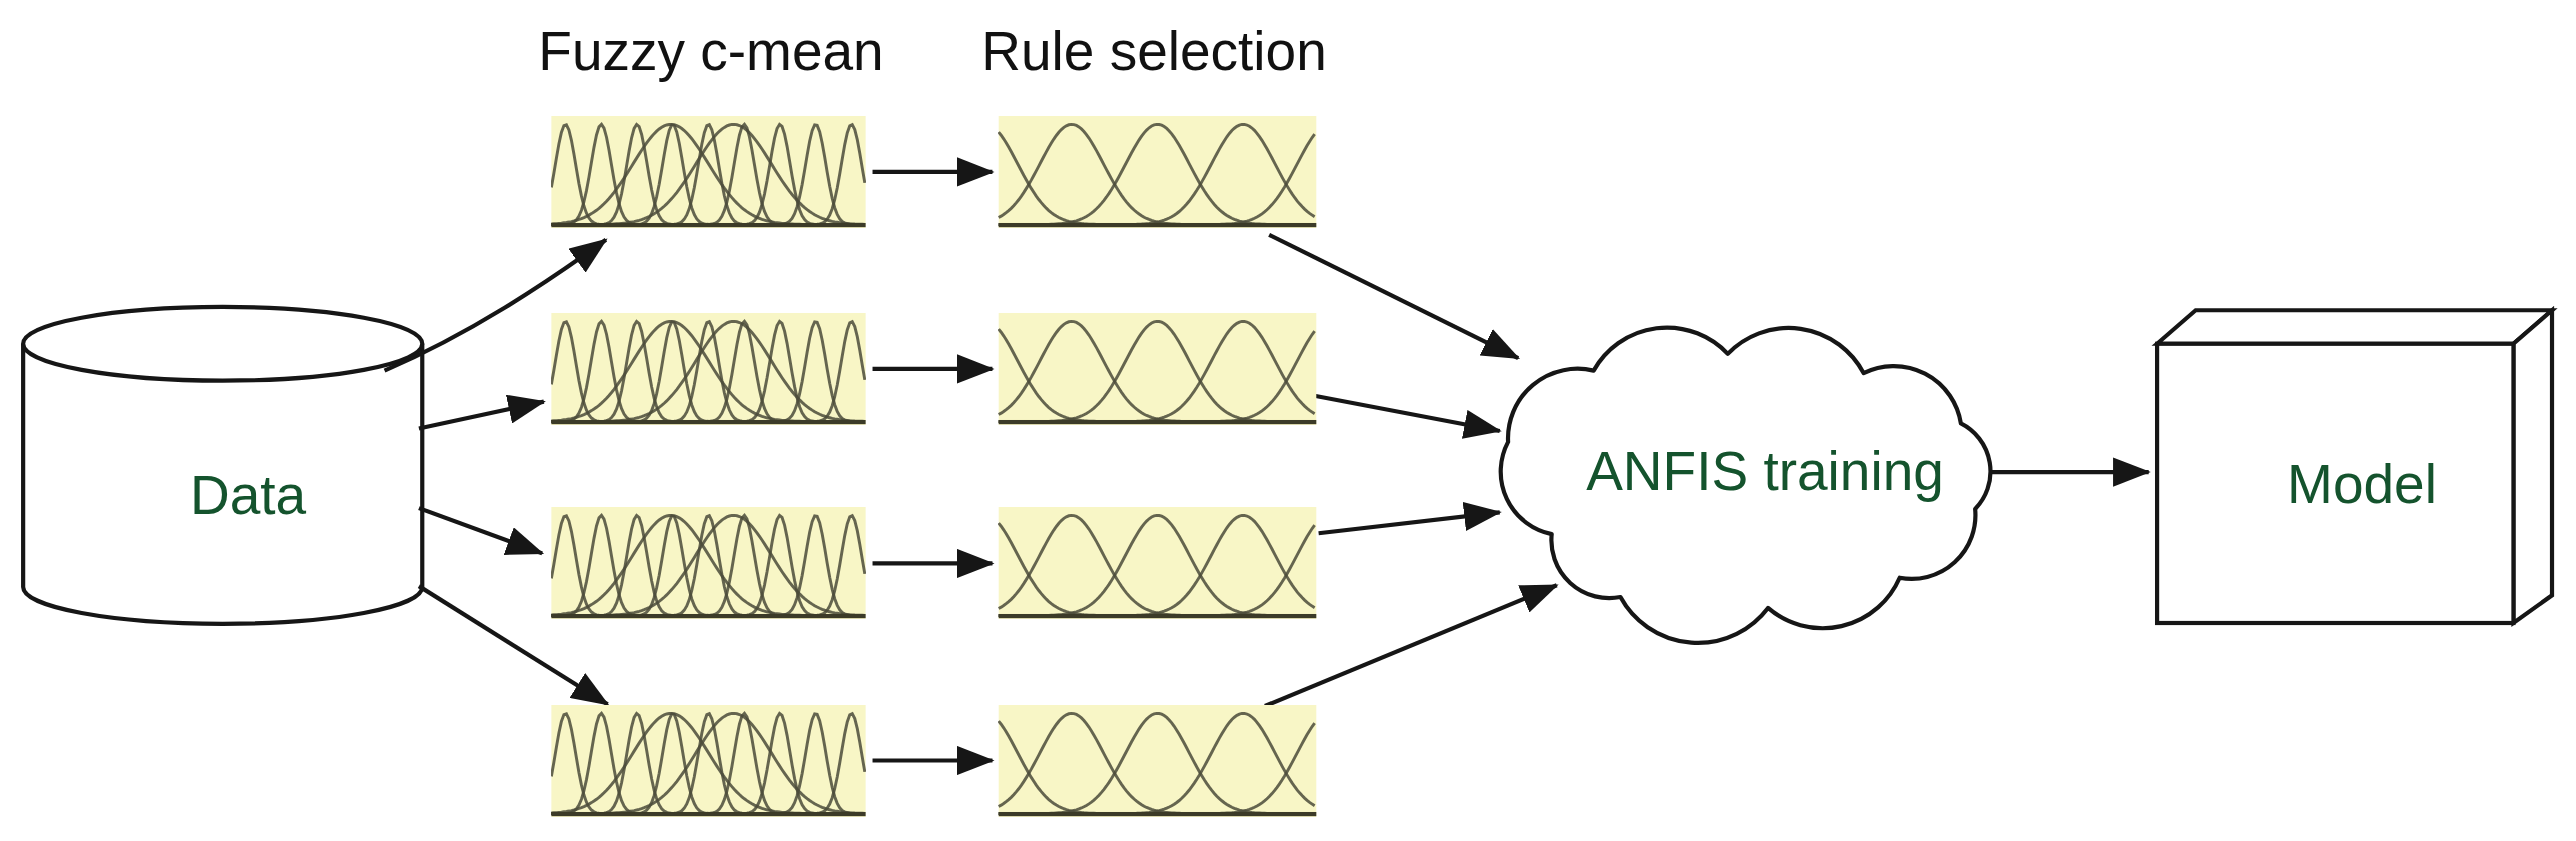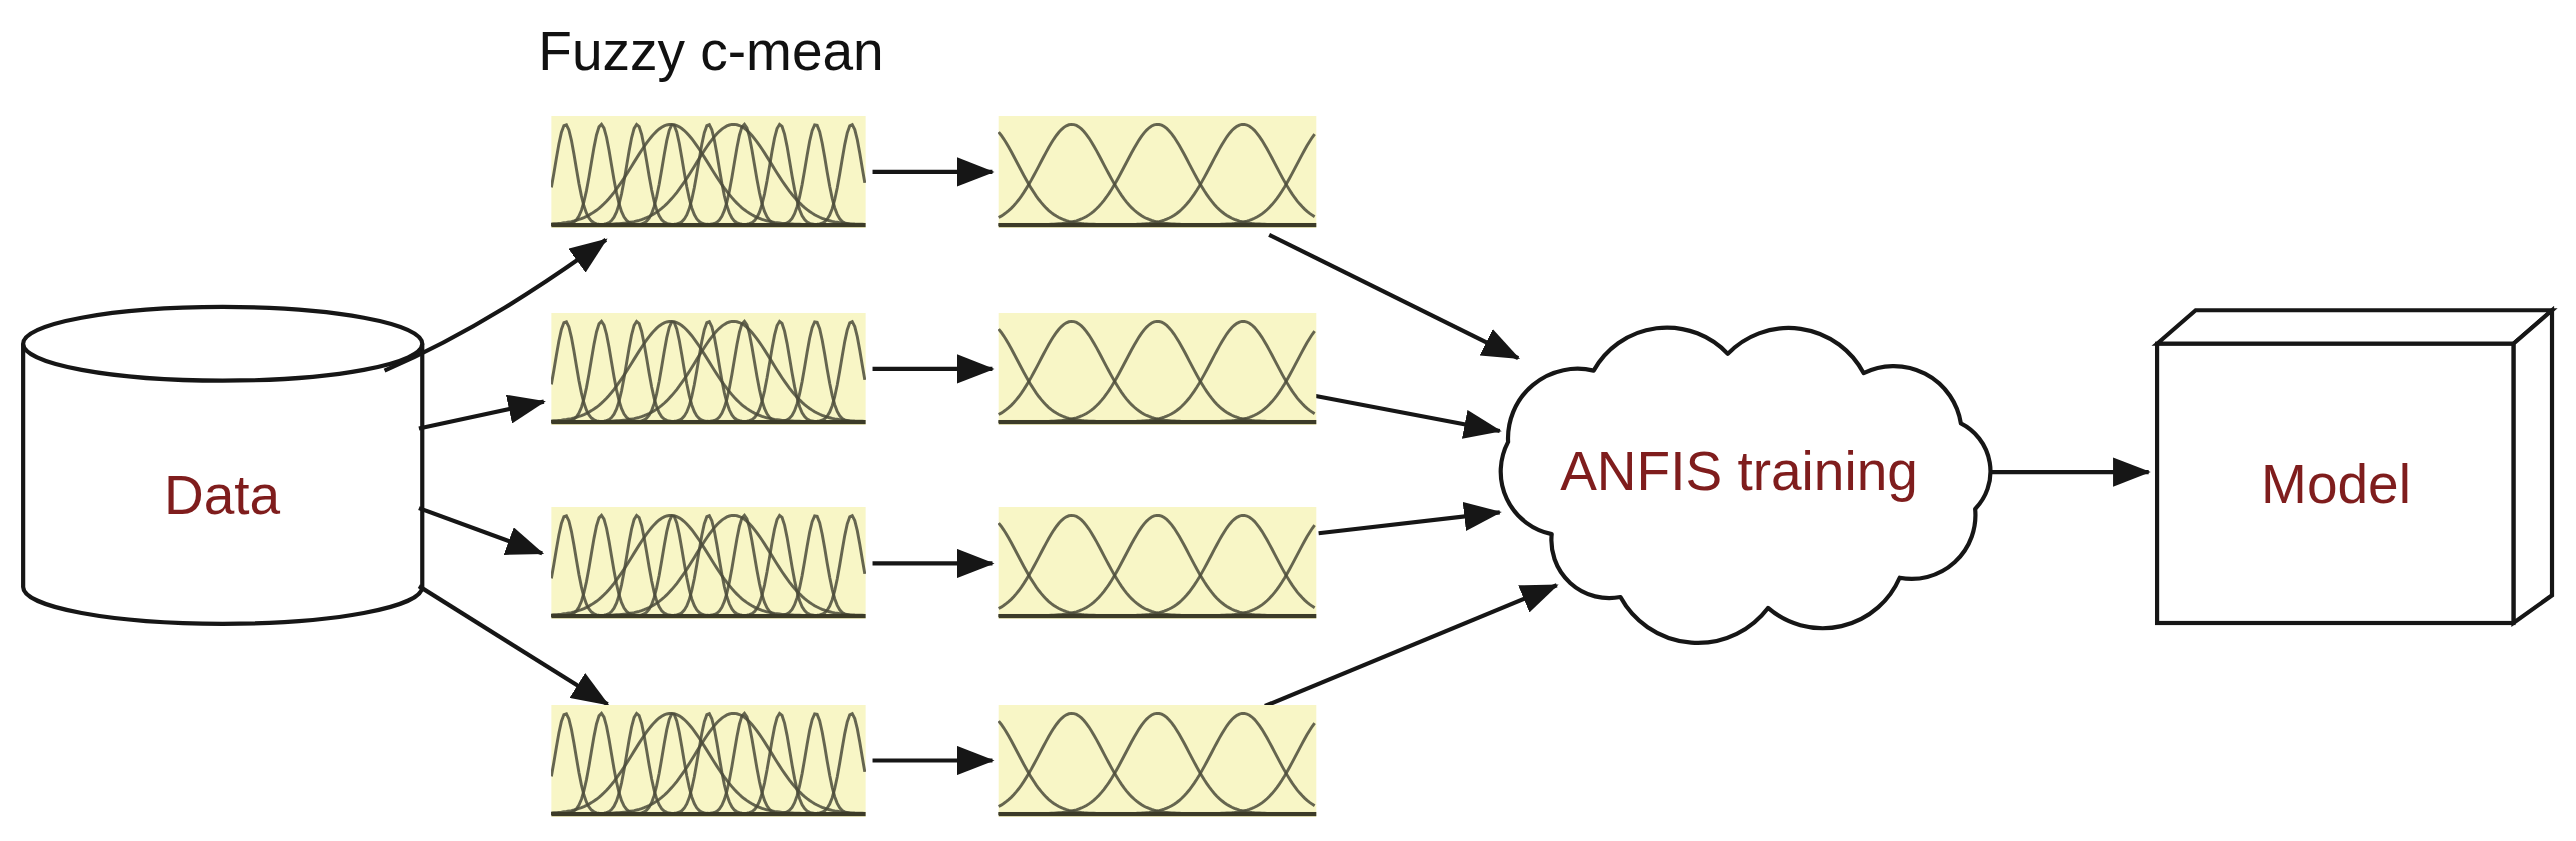--- a/index.html
+++ b/index.html
@@ -8,23 +8,24 @@
     width:2576px;height:841px;
     background:#ffffff;
     font-family:"Liberation Sans", sans-serif;
     overflow:hidden;
   }
   #shapes{position:absolute;left:0;top:0;}
   .lbl{
     position:absolute;
     transform:translate(-50%,-50%);
     font-size:55px;
-    color:#7f1d1d;
+    color:#14532d;
     white-space:nowrap;
     letter-spacing:0px;
+    margin-left:26px;
   }
   .title{
     position:absolute;
     transform:translateX(-50%);
     font-size:55px;
     color:#111111;
     white-space:nowrap;
   }
   .mfbox{position:absolute;}
   .mfbox svg{display:block;}
@@ -195,18 +196,19 @@
           <path d="M0.0,121.5L3.0,119.8L6.0,117.9L9.0,115.7L12.0,113.2L15.0,110.5L18.0,107.4L21.0,103.9L24.0,100.2L27.0,96.1L30.0,91.7L33.0,86.9L36.0,81.9L39.0,76.7L42.0,71.2L45.0,65.6L48.0,59.9L51.0,54.2L54.0,48.4L57.0,42.9L60.0,37.5L63.0,32.4L66.0,27.6L69.0,23.3L72.0,19.5L75.0,16.2L78.0,13.6L81.0,11.7L84.0,10.5L87.0,10.0L90.0,10.3L93.0,11.3L96.0,13.0L99.0,15.5L102.0,18.5L105.0,22.2L108.0,26.4L111.0,31.0L114.0,36.1L117.0,41.4L120.0,46.9L123.0,52.6L126.0,58.4L129.0,64.1L132.0,69.7L135.0,75.2L138.0,80.6L141.0,85.6L144.0,90.4L147.0,94.9L150.0,99.1L153.0,103.0L156.0,106.5L159.0,109.7L162.0,112.5L165.0,115.1L168.0,117.3L171.0,119.3L174.0,121.1L177.0,122.6L180.0,123.8L183.0,124.9L186.0,125.9L189.0,126.6L192.0,127.3L195.0,127.8L198.0,128.3L201.0,128.6L204.0,128.9L207.0,129.2L210.0,129.3L213.0,129.5L216.0,129.6L219.0,129.7L222.0,129.8L225.0,129.8L228.0,129.9L231.0,129.9L234.0,129.9L237.0,129.9L240.0,130.0L243.0,130.0L246.0,130.0L249.0,130.0L252.0,130.0L255.0,130.0L258.0,130.0L261.0,130.0L264.0,130.0L267.0,130.0L270.0,130.0L273.0,130.0L276.0,130.0L279.0,130.0L282.0,130.0L285.0,130.0L288.0,130.0L291.0,130.0L294.0,130.0L297.0,130.0L300.0,130.0L303.0,130.0L306.0,130.0L309.0,130.0L312.0,130.0L315.0,130.0L318.0,130.0L321.0,130.0L324.0,130.0L327.0,130.0L330.0,130.0L333.0,130.0L336.0,130.0L339.0,130.0L342.0,130.0L345.0,130.0L348.0,130.0L351.0,130.0L354.0,130.0L357.0,130.0L360.0,130.0L363.0,130.0L366.0,130.0L369.0,130.0L372.0,130.0L375.0,130.0L378.0,130.0" fill="none" stroke="#4b4b3a" stroke-width="3.5" stroke-opacity="0.85"></path>
           <path d="M0.0,130.0L3.0,130.0L6.0,130.0L9.0,130.0L12.0,130.0L15.0,130.0L18.0,130.0L21.0,130.0L24.0,130.0L27.0,130.0L30.0,130.0L33.0,130.0L36.0,130.0L39.0,130.0L42.0,129.9L45.0,129.9L48.0,129.9L51.0,129.9L54.0,129.8L57.0,129.7L60.0,129.7L63.0,129.5L66.0,129.4L69.0,129.2L72.0,129.0L75.0,128.8L78.0,128.4L81.0,128.0L84.0,127.5L87.0,127.0L90.0,126.2L93.0,125.4L96.0,124.4L99.0,123.2L102.0,121.8L105.0,120.2L108.0,118.3L111.0,116.2L114.0,113.8L117.0,111.0L120.0,108.0L123.0,104.6L126.0,100.9L129.0,96.9L132.0,92.6L135.0,87.9L138.0,83.0L141.0,77.7L144.0,72.3L147.0,66.7L150.0,61.0L153.0,55.3L156.0,49.6L159.0,44.0L162.0,38.5L165.0,33.4L168.0,28.5L171.0,24.1L174.0,20.2L177.0,16.8L180.0,14.1L183.0,12.0L186.0,10.7L189.0,10.0L192.0,10.2L195.0,11.0L198.0,12.6L201.0,14.9L204.0,17.9L207.0,21.4L210.0,25.5L213.0,30.1L216.0,35.0L219.0,40.3L222.0,45.8L225.0,51.5L228.0,57.2L231.0,63.0L234.0,68.6L237.0,74.2L240.0,79.5L243.0,84.6L246.0,89.5L249.0,94.0L252.0,98.3L255.0,102.2L258.0,105.8L261.0,109.1L264.0,112.0L267.0,114.6L270.0,116.9L273.0,119.0L276.0,120.7L279.0,122.3L282.0,123.6L285.0,124.7L288.0,125.7L291.0,126.5L294.0,127.2L297.0,127.7L300.0,128.2L303.0,128.6L306.0,128.9L309.0,129.1L312.0,129.3L315.0,129.5L318.0,129.6L321.0,129.7L324.0,129.8L327.0,129.8L330.0,129.9L333.0,129.9L336.0,129.9L339.0,129.9L342.0,130.0L345.0,130.0L348.0,130.0L351.0,130.0L354.0,130.0L357.0,130.0L360.0,130.0L363.0,130.0L366.0,130.0L369.0,130.0L372.0,130.0L375.0,130.0L378.0,130.0" fill="none" stroke="#4b4b3a" stroke-width="3.5" stroke-opacity="0.85"></path>
           <path d="M0.0,130.0L3.0,130.0L6.0,130.0L9.0,130.0L12.0,130.0L15.0,130.0L18.0,130.0L21.0,130.0L24.0,130.0L27.0,130.0L30.0,130.0L33.0,130.0L36.0,130.0L39.0,130.0L42.0,130.0L45.0,130.0L48.0,130.0L51.0,130.0L54.0,130.0L57.0,130.0L60.0,130.0L63.0,130.0L66.0,130.0L69.0,130.0L72.0,130.0L75.0,130.0L78.0,130.0L81.0,130.0L84.0,130.0L87.0,130.0L90.0,130.0L93.0,130.0L96.0,130.0L99.0,130.0L102.0,130.0L105.0,130.0L108.0,130.0L111.0,130.0L114.0,130.0L117.0,130.0L120.0,130.0L123.0,130.0L126.0,130.0L129.0,130.0L132.0,130.0L135.0,130.0L138.0,130.0L141.0,130.0L144.0,129.9L147.0,129.9L150.0,129.9L153.0,129.9L156.0,129.8L159.0,129.8L162.0,129.7L165.0,129.6L168.0,129.4L171.0,129.3L174.0,129.1L177.0,128.8L180.0,128.5L183.0,128.1L186.0,127.7L189.0,127.1L192.0,126.4L195.0,125.6L198.0,124.6L201.0,123.4L204.0,122.1L207.0,120.5L210.0,118.7L213.0,116.6L216.0,114.3L219.0,111.6L222.0,108.6L225.0,105.3L228.0,101.7L231.0,97.7L234.0,93.5L237.0,88.9L240.0,84.0L243.0,78.8L246.0,73.4L249.0,67.9L252.0,62.2L255.0,56.5L258.0,50.7L261.0,45.1L264.0,39.6L267.0,34.4L270.0,29.5L273.0,24.9L276.0,20.9L279.0,17.4L282.0,14.6L285.0,12.4L288.0,10.9L291.0,10.1L294.0,10.1L297.0,10.8L300.0,12.3L303.0,14.4L306.0,17.2L309.0,20.7L312.0,24.7L315.0,29.1L318.0,34.0L321.0,39.2L324.0,44.7L327.0,50.3L330.0,56.1L333.0,61.8L336.0,67.5L339.0,73.1L342.0,78.5L345.0,83.6L348.0,88.5L351.0,93.2L354.0,97.5L357.0,101.5L360.0,105.1L363.0,108.4L366.0,111.4L369.0,114.1L372.0,116.5L375.0,118.6L378.0,120.4" fill="none" stroke="#4b4b3a" stroke-width="3.5" stroke-opacity="0.85"></path>
           <path d="M0.0,130.0L3.0,130.0L6.0,130.0L9.0,130.0L12.0,130.0L15.0,130.0L18.0,130.0L21.0,130.0L24.0,130.0L27.0,130.0L30.0,130.0L33.0,130.0L36.0,130.0L39.0,130.0L42.0,130.0L45.0,130.0L48.0,130.0L51.0,130.0L54.0,130.0L57.0,130.0L60.0,130.0L63.0,130.0L66.0,130.0L69.0,130.0L72.0,130.0L75.0,130.0L78.0,130.0L81.0,130.0L84.0,130.0L87.0,130.0L90.0,130.0L93.0,130.0L96.0,130.0L99.0,130.0L102.0,130.0L105.0,130.0L108.0,130.0L111.0,130.0L114.0,130.0L117.0,130.0L120.0,130.0L123.0,130.0L126.0,130.0L129.0,130.0L132.0,130.0L135.0,130.0L138.0,130.0L141.0,130.0L144.0,130.0L147.0,130.0L150.0,130.0L153.0,130.0L156.0,130.0L159.0,130.0L162.0,130.0L165.0,130.0L168.0,130.0L171.0,130.0L174.0,130.0L177.0,130.0L180.0,130.0L183.0,130.0L186.0,130.0L189.0,130.0L192.0,130.0L195.0,130.0L198.0,130.0L201.0,130.0L204.0,130.0L207.0,130.0L210.0,130.0L213.0,130.0L216.0,130.0L219.0,130.0L222.0,130.0L225.0,130.0L228.0,130.0L231.0,130.0L234.0,130.0L237.0,130.0L240.0,130.0L243.0,130.0L246.0,129.9L249.0,129.9L252.0,129.9L255.0,129.9L258.0,129.8L261.0,129.8L264.0,129.7L267.0,129.6L270.0,129.5L273.0,129.3L276.0,129.1L279.0,128.9L282.0,128.6L285.0,128.2L288.0,127.8L291.0,127.2L294.0,126.5L297.0,125.7L300.0,124.8L303.0,123.7L306.0,122.4L309.0,120.8L312.0,119.1L315.0,117.1L318.0,114.8L321.0,112.2L324.0,109.3L327.0,106.0L330.0,102.5L333.0,98.6L336.0,94.3L339.0,89.8L342.0,85.0L345.0,79.9L348.0,74.5L351.0,69.0L354.0,63.3L357.0,57.6L360.0,51.9L363.0,46.2L366.0,40.7L369.0,35.4L372.0,30.4L375.0,25.8L378.0,21.7" fill="none" stroke="#4b4b3a" stroke-width="3.5" stroke-opacity="0.85"></path>
           <rect x="0" y="128" width="380" height="5" fill="#3c3b28"></rect>
         </svg>
       </div>
     </div>
 
   <div class="title" style="left:711px; top:18.5px;">Fuzzy c-mean</div>
+  <div class="title" style="left:1154px; top:18.5px;">Rule selection</div>
 
   <div class="lbl" style="left:222px; top:495px;">Data</div>
   <div class="lbl" style="left:2336px; top:484px;">Model</div>
   <div class="lbl" style="left:1739px; top:471px;">ANFIS training</div>
 </div>
 
 
 </body></html>

